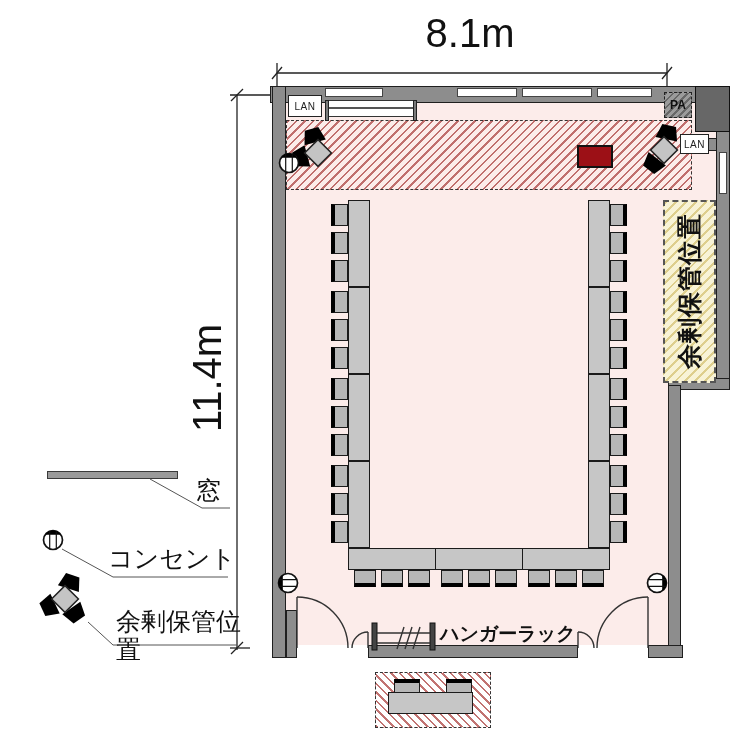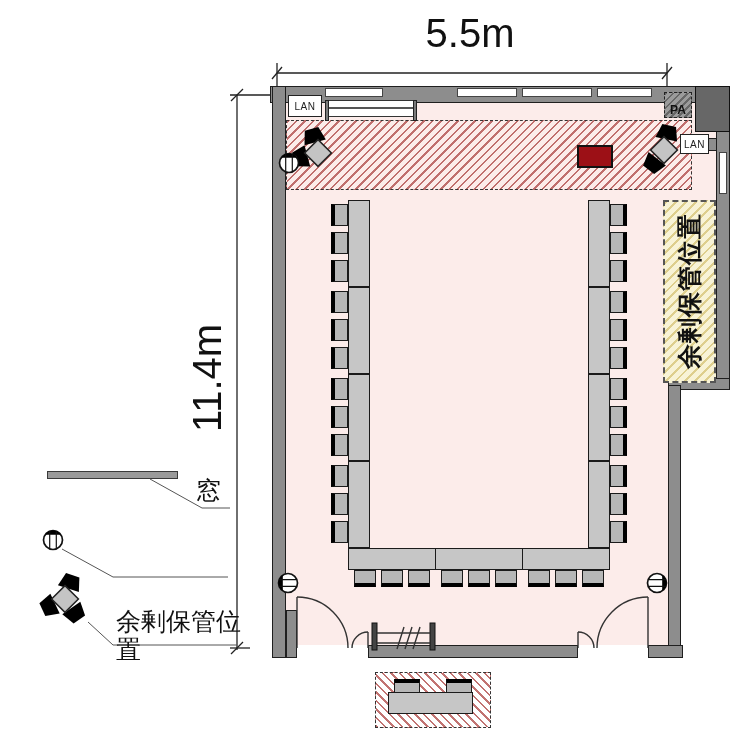--- a/index.html
+++ b/index.html
@@ -17,21 +17,21 @@
   .zone-reception{border:1.6px dashed #333;
     background-image:repeating-linear-gradient(45deg,rgba(178,80,78,.8) 0 1.7px,rgba(0,0,0,0) 1.7px 6px);}
   .table{background:var(--c-table,#c6c6c6);border:1.5px solid #1b1b1b;}
   .chair{background:#b7b7b7;border:1.2px solid #1b1b1b;}
   .chair-l{border-left:4px solid #000;}
   .chair-r{border-right:4px solid #000;}
   .chair-b{border-bottom:4px solid #000;}
   .chair-t{border-top:4px solid #000;}
   .lanbox{background:#fff;border:1.5px solid #222;display:flex;align-items:center;justify-content:center;
     font-size:10px;letter-spacing:.5px;color:#222;}
-  .pabox{background-color:#9b9b9b;border:1.5px dashed #222;display:flex;align-items:flex-end;justify-content:center;
+  .pabox{background-color:#9b9b9b;border:1.5px dashed #222;display:flex;align-items:center;justify-content:center;
     background-image:repeating-linear-gradient(135deg,rgba(40,40,40,.45) 0 2px,rgba(0,0,0,0) 2px 5px);
     font-size:12px;font-weight:bold;color:#101010;}
   .projector{background:var(--c-projector,#9c1016);border:2px solid #111;}
   .whiteboard{background:#fff;border:1.5px solid #333;
     background-image:linear-gradient(to bottom,rgba(0,0,0,0) 6px,#555 6px,#555 8px,rgba(0,0,0,0) 8px);}
   .wb-post{background:#7a7a7a;border:1px solid #222;}
   .dim-label{font-size:40px;color:#111;text-align:center;line-height:46px;}
   .legend-label{font-size:25px;color:#111;line-height:28px;}
   .hanger-label{font-size:19px;font-weight:600;color:#111;line-height:26px;}
   .storage-label{font-size:25px;font-weight:bold;color:#111;text-align:center;line-height:28px;letter-spacing:1px;}
@@ -81,26 +81,28 @@
     <span>LAN</span>
   </div>
   <div class="abs wall" style="left:708px;top:138px;width:9px;height:13px;"></div>
   <div class="abs projector" style="left:577px;top:145px;width:36px;height:23px;"></div>
 
   <div class="abs zone-reception" style="left:375px;top:672px;width:116px;height:56px;"></div>
   <div class="abs table" style="left:388px;top:692px;width:85px;height:22px;"></div>
 
   <div class="abs window-bar" style="left:47px;top:471px;width:131px;height:8px;"></div>
 
-  <div class="abs txt dim-label" style="left:370px;top:10px;width:200px;height:46px;">5.5m</div>
+  <div class="abs txt dim-label" style="left:370px;top:10px;width:200px;height:46px;">8.1m</div>
   <div class="abs txt dim-label rot90" style="left:122px;top:355px;width:170px;height:46px;">11.4m</div>
 
   <div class="abs txt legend-label" style="left:196px;top:476px;width:60px;height:28px;">窓</div>
+  <div class="abs txt legend-label" style="left:108px;top:544px;width:140px;height:28px;">コンセント</div>
   <div class="abs txt legend-label" style="left:116px;top:607px;width:140px;height:28px;">余剰保管位置</div>
 
+  <div class="abs txt hanger-label" style="left:440px;top:621px;width:160px;height:26px;">ハンガーラック</div>
 
   <svg class="overlay" width="750" height="750" viewBox="0 0 750 750">
 
     <g stroke="#222" stroke-width="1.3" fill="none">
       <path d="M277 73 H667"></path>
         <path d="M277 63 V86"></path>
         <path d="M667 63 V86"></path>
       <path d="M272 79 L282 67"></path>
         <path d="M662 79 L672 67"></path>
     </g>

